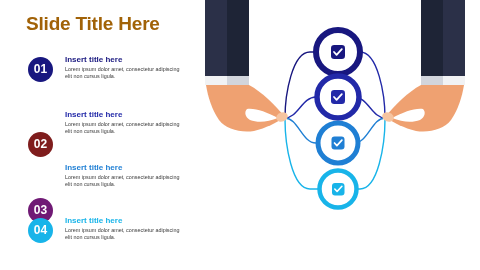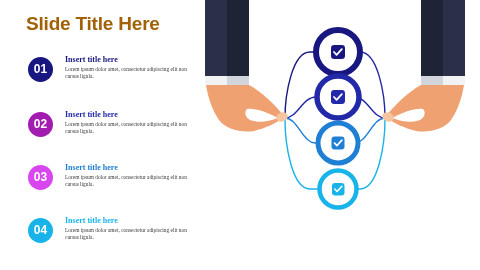--- a/index.html
+++ b/index.html
@@ -52,21 +52,20 @@
     font-size: 12px;
     font-weight: bold;
     line-height: 25px;
     text-align: center;
   }
   .item-text {
     position: absolute;
     left: 37px;
     top: 0px;
     width: 122px;
-    font-family: Liberation Serif, serif;
   }
   .item-title {
     font-size: 8px;
     font-weight: bold;
     line-height: 10px;
     margin: 0 0 1px 0;
   }
   .item-desc {
     font-size: 5.4px;
     line-height: 7.2px;
@@ -93,29 +92,29 @@
 
   <div class="list-item" style="top:55px;">
     <div class="badge" style="background:#18177f;">01</div>
     <div class="item-text">
       <p class="item-title" style="color:#18177f;">Insert title here</p>
       <p class="item-desc">Lorem ipsum dolor amet, consectetur adipiscing elit non cursus ligula.</p>
     </div>
   </div>
 
   <div class="list-item" style="top:110px;">
-    <div class="badge" style="background:#a21caf;">02</div>
+    <div class="badge" style="background:#7f1d1d;margin-top:20px;">02</div>
     <div class="item-text">
       <p class="item-title" style="color:#2229a8;">Insert title here</p>
       <p class="item-desc">Lorem ipsum dolor amet, consectetur adipiscing elit non cursus ligula.</p>
     </div>
   </div>
 
   <div class="list-item" style="top:163px;">
-    <div class="badge" style="background:#d946ef;">03</div>
+    <div class="badge" style="background:#701a75;margin-top:33px;">03</div>
     <div class="item-text">
       <p class="item-title" style="color:#1f7fd4;">Insert title here</p>
       <p class="item-desc">Lorem ipsum dolor amet, consectetur adipiscing elit non cursus ligula.</p>
     </div>
   </div>
 
   <div class="list-item" style="top:216px;">
     <div class="badge" style="background:#18b4e9;">04</div>
     <div class="item-text">
       <p class="item-title" style="color:#18b4e9;">Insert title here</p>

